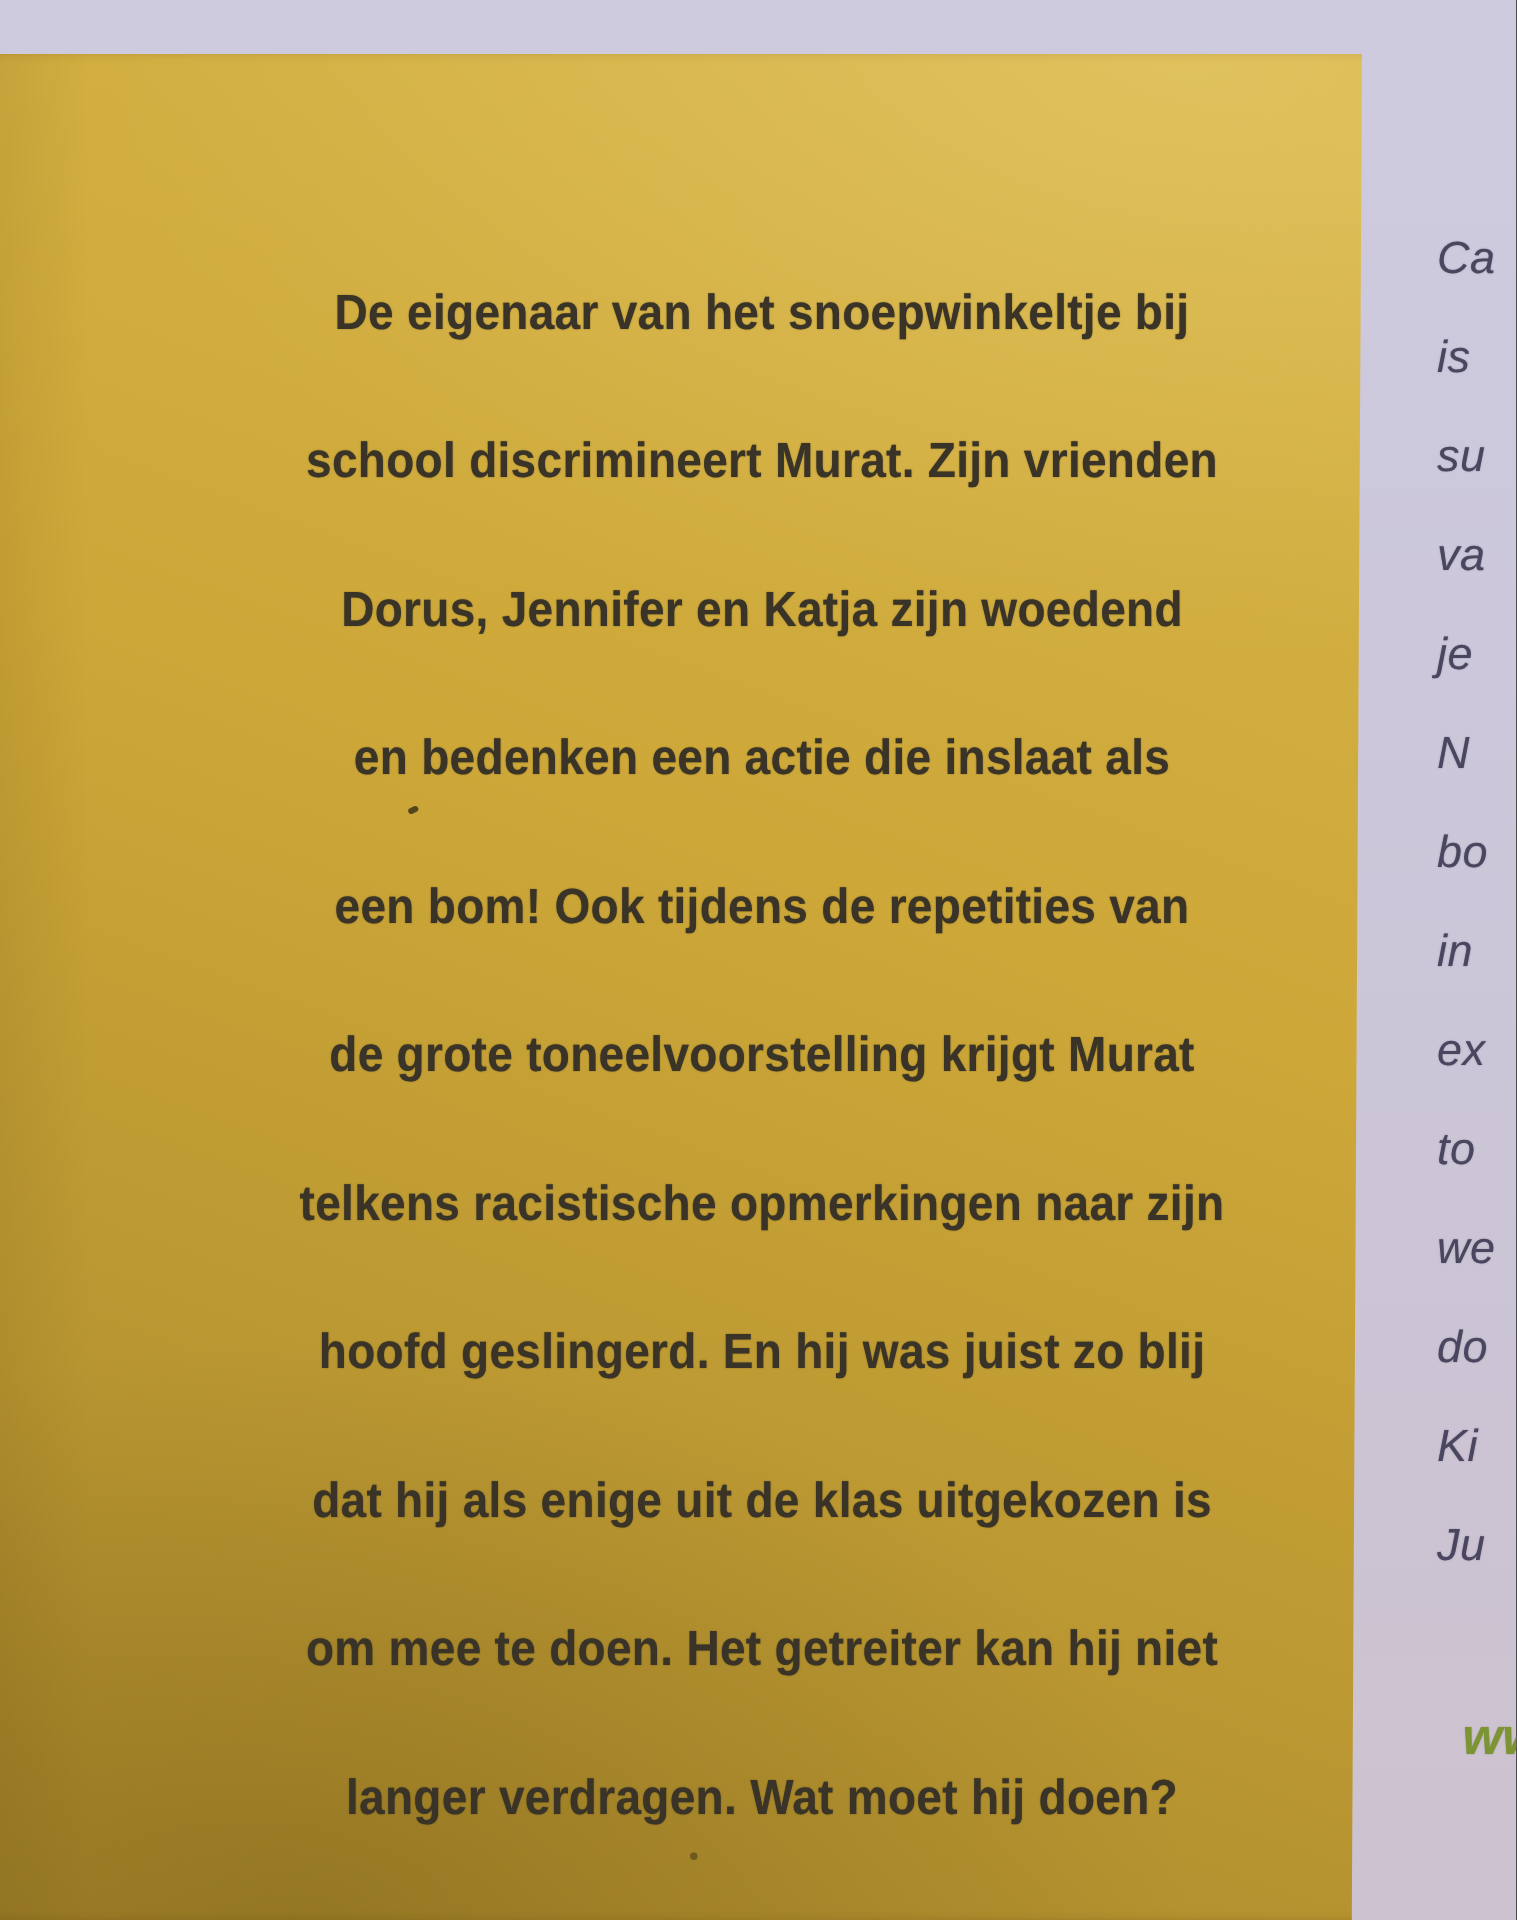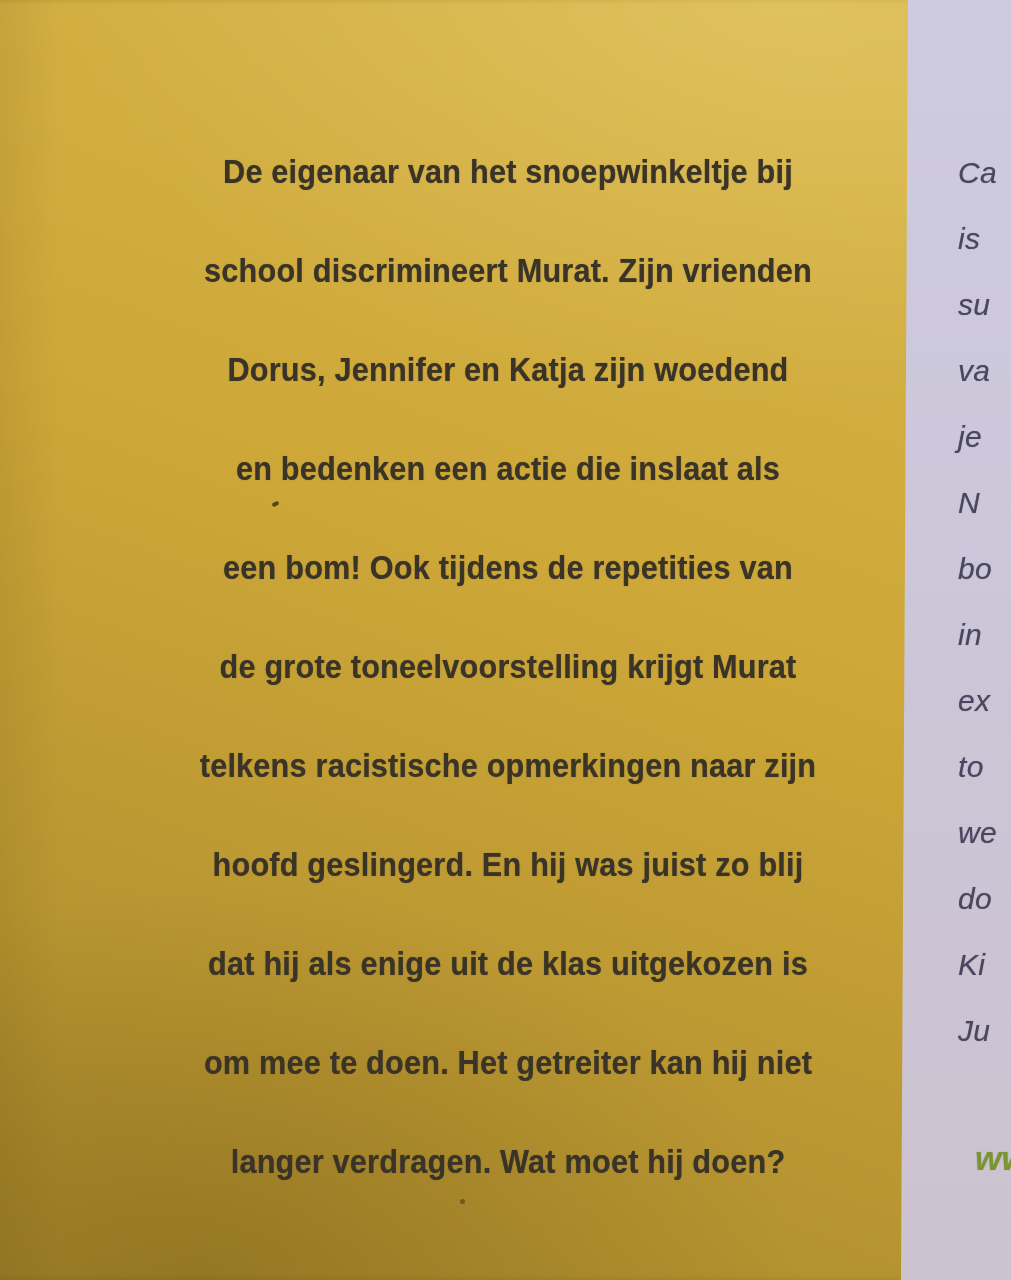--- a/index.html
+++ b/index.html
@@ -49,20 +49,21 @@
   
   .cover {
     position: absolute;
     inset: 0;
     clip-path: polygon(0 0, 908px 0, 901px 1280px, 0 1280px);
     background: linear-gradient(200deg,
       var(--cover-yellow-light, #d8b64a) 0%,
       #cda738 45%,
       var(--cover-yellow-dark, #a8882b) 100%);
     box-shadow: inset -9px 0 9px -4px rgba(70, 50, 5, 0.55);
+    margin-top: 36px;
   }
   .cover::after {
     content: "";
     position: absolute;
     inset: 0;
     pointer-events: none;
     background:
       radial-gradient(120% 55% at 78% 0%, rgba(255, 240, 170, 0.22), rgba(0,0,0,0) 60%),
       radial-gradient(95% 50% at 20% 100%, rgba(60, 40, 0, 0.20), rgba(0,0,0,0) 62%),
       linear-gradient(90deg, rgba(90, 65, 10, 0.10) 0%, rgba(0,0,0,0) 6%);

